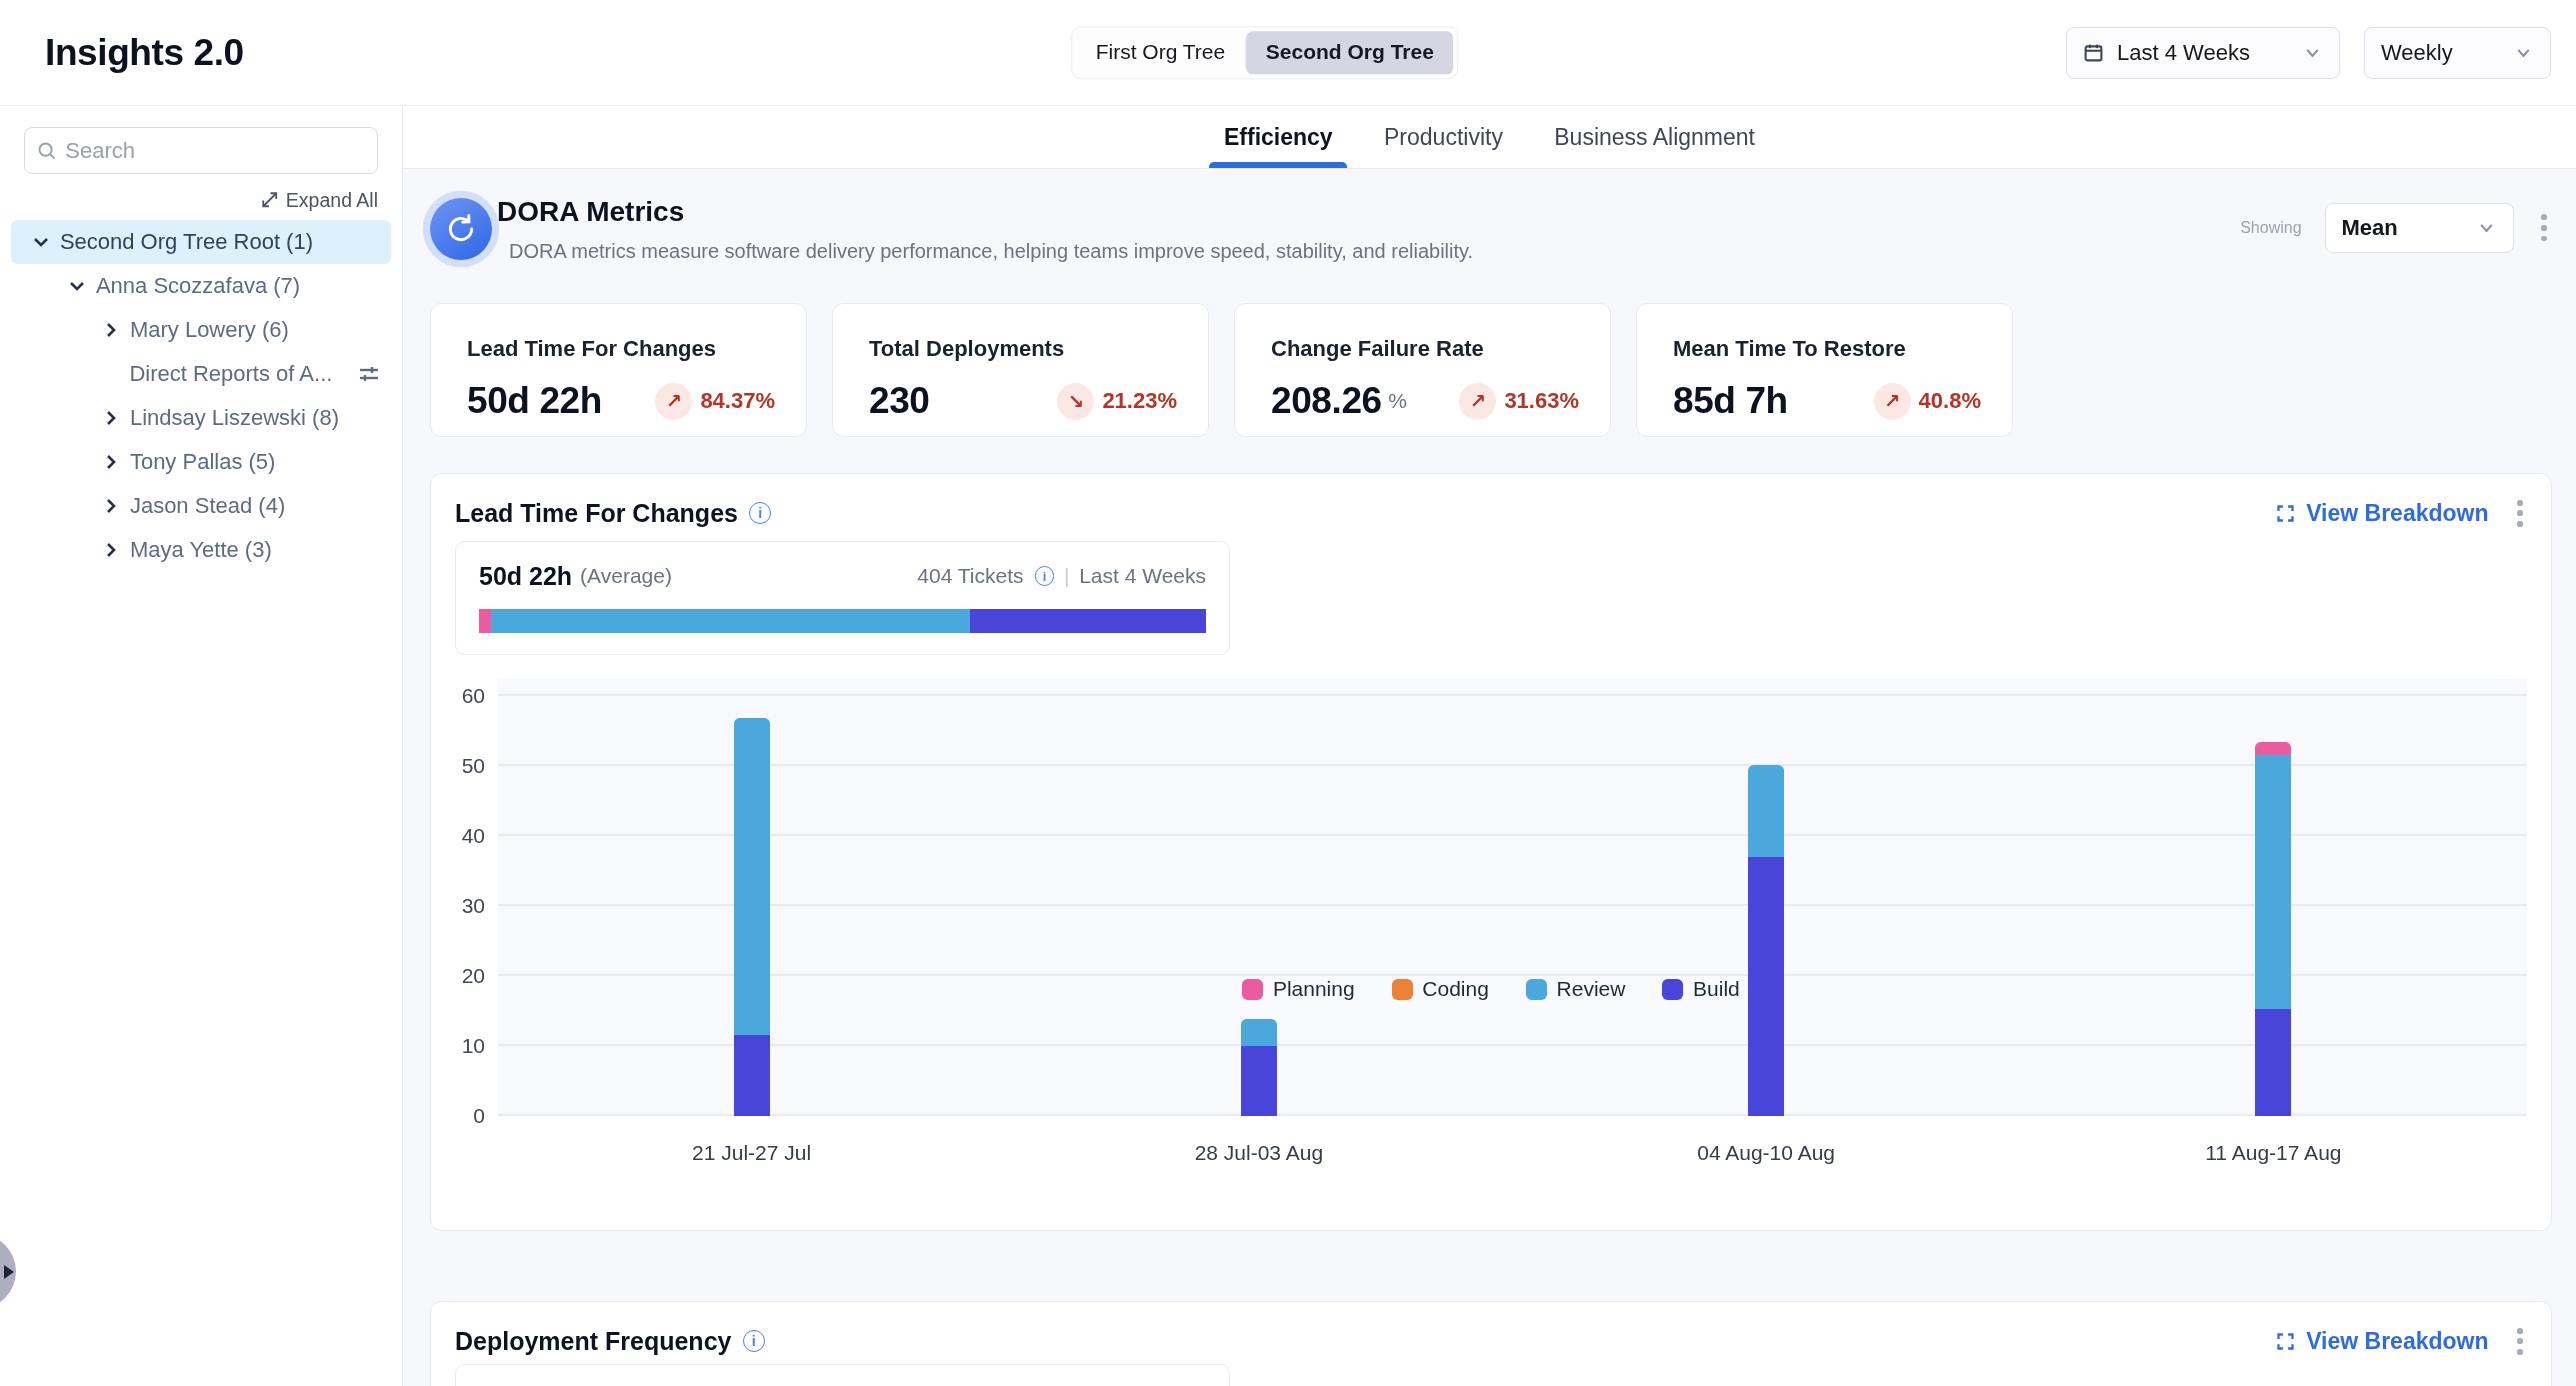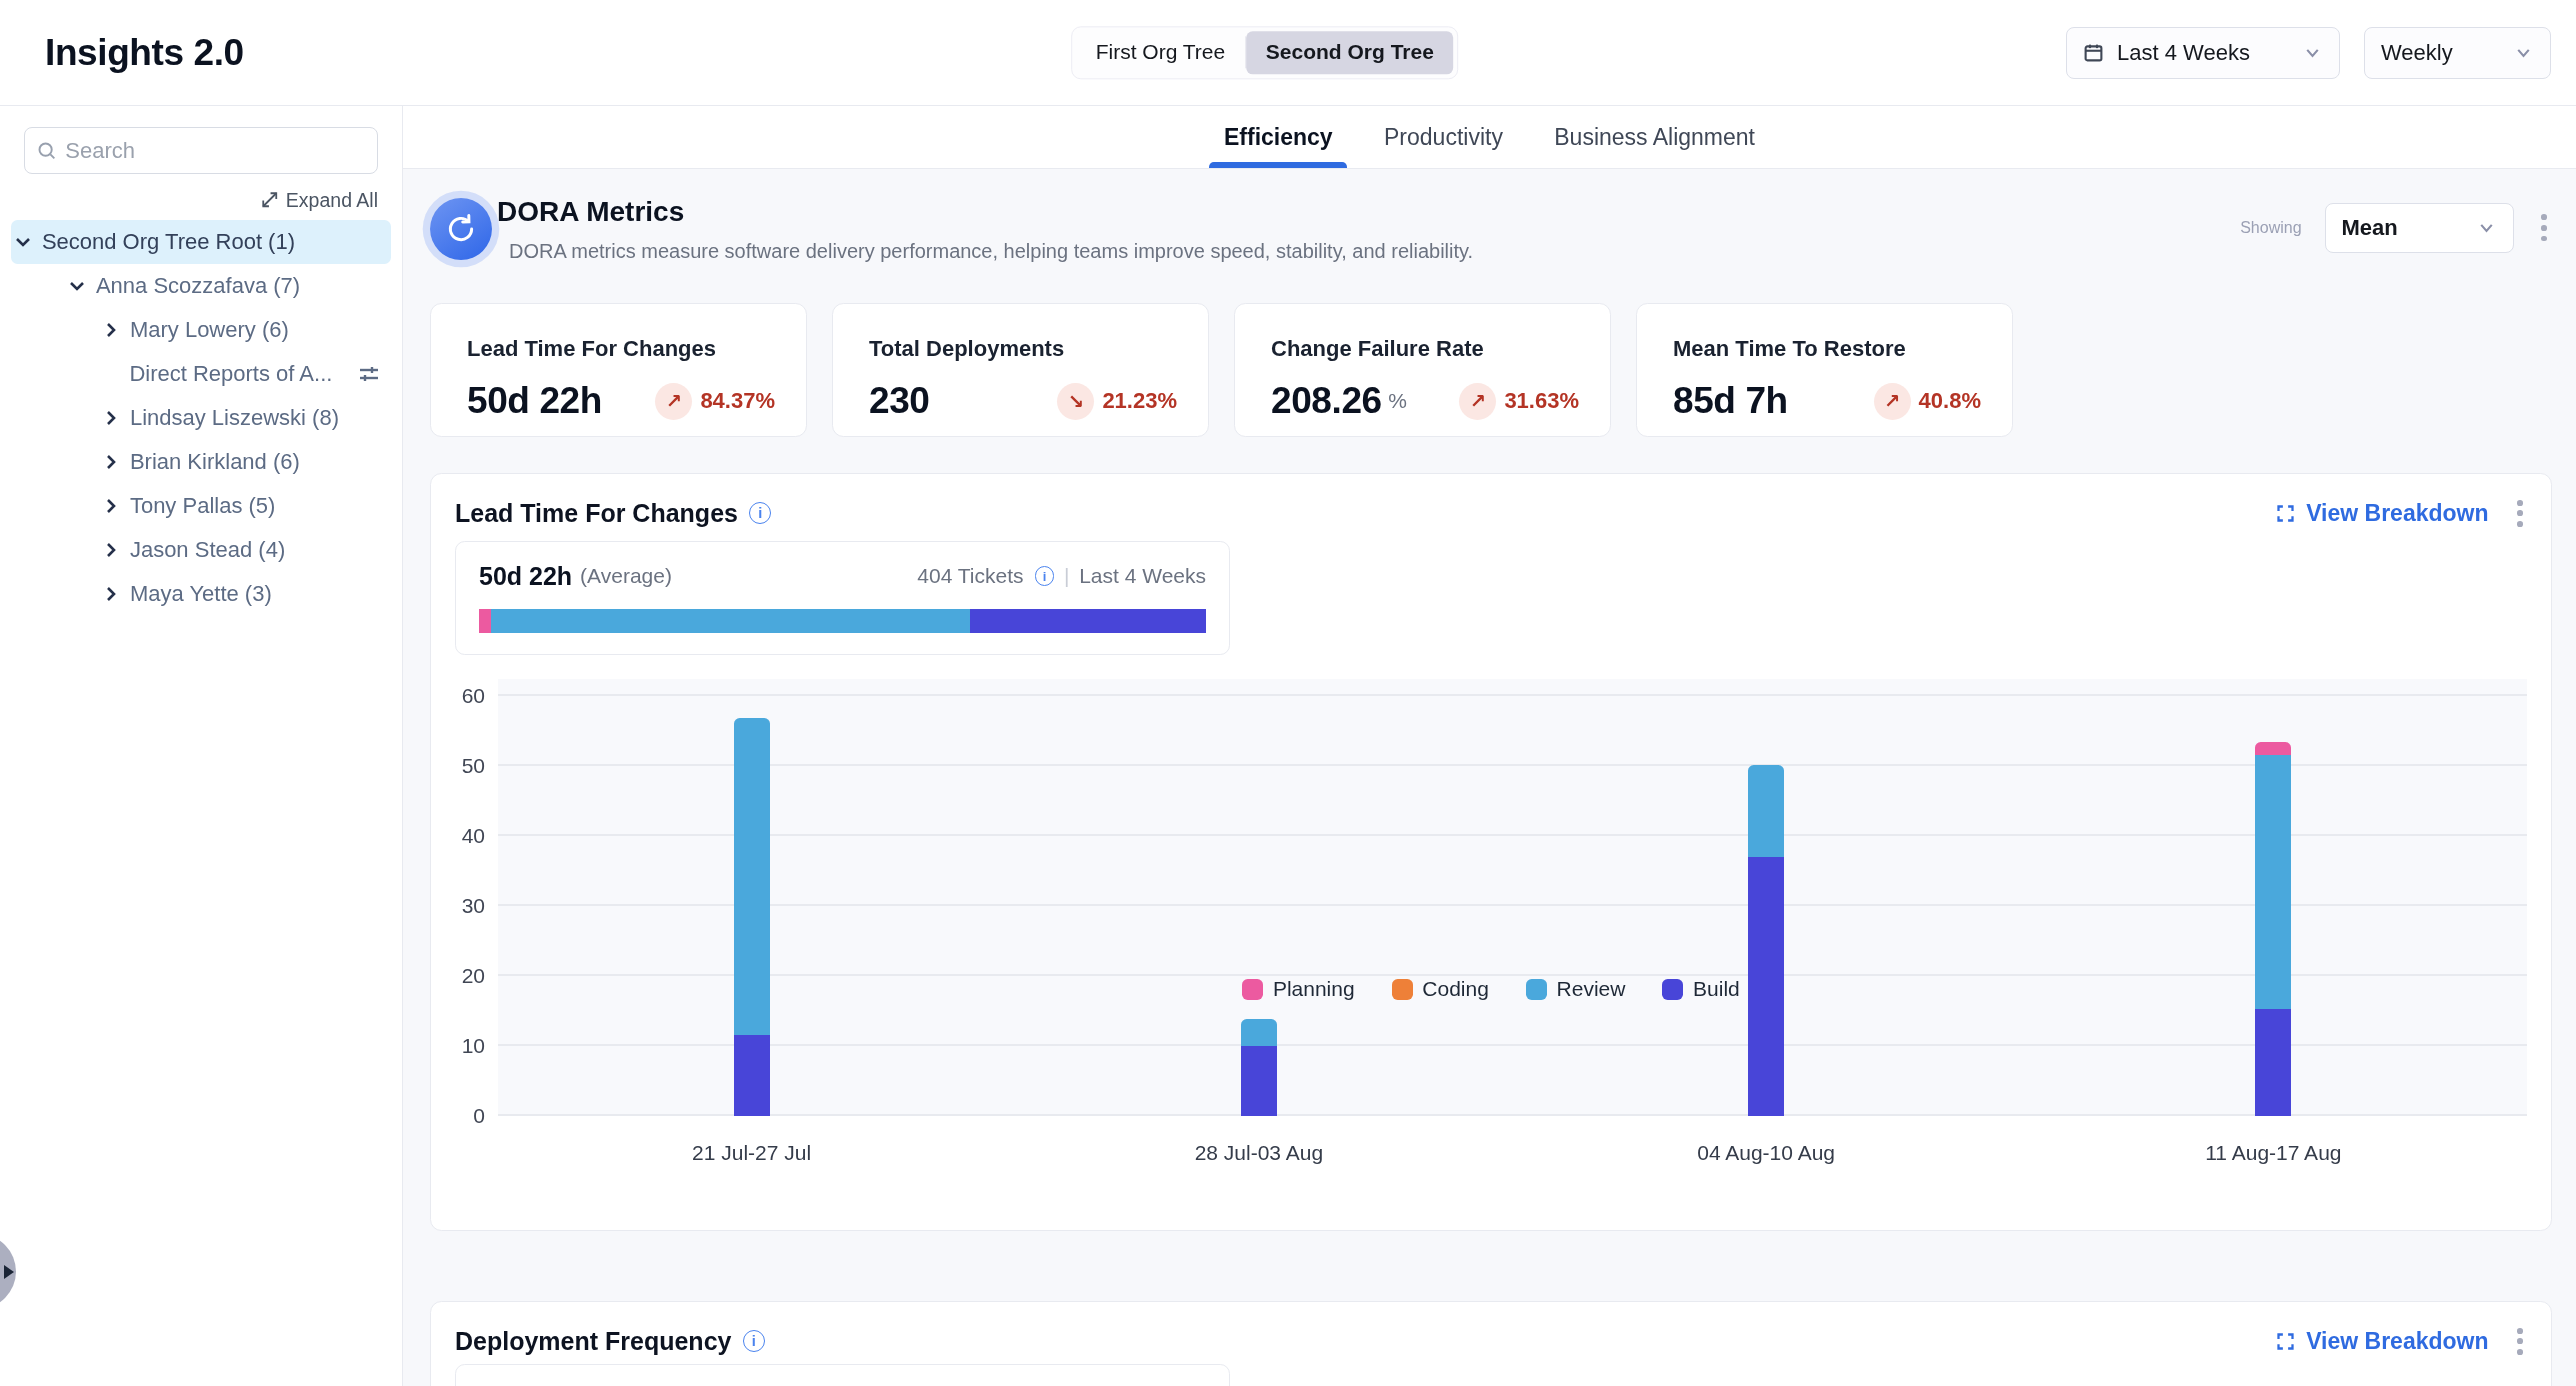--- a/index.html
+++ b/index.html
@@ -189,21 +189,21 @@
   </div>
   <div class="sb-expand">
     <svg width="19.5" height="19.5" viewBox="0 0 24 24" fill="none" stroke="#4B5563" stroke-width="2.2">
       <path d="M4 20 L20 4"></path>
         <polyline points="13 4 20 4 20 11"></polyline>
         <polyline points="11 20 4 20 4 13"></polyline>
     </svg>
     <span>Expand All</span>
   </div>
   <div class="tree" id="tree">
-      <div class="tree-row selected" style="">
+      <div class="tree-row selected" style="padding-left: 18px;">
         <svg class="tree-chev" viewBox="0 0 24 24" style="transform:rotate(90deg)">
           <polyline points="9 6 15 12 9 18"></polyline>
         </svg>
         <span class="lbl">Second Org Tree Root (1)</span>
         <span class="grow"></span>
       </div>
       <div class="tree-row" style="padding-left: 54px;">
         <svg class="tree-chev" viewBox="0 0 24 24" style="transform:rotate(90deg)">
           <polyline points="9 6 15 12 9 18"></polyline>
         </svg>
@@ -225,27 +225,20 @@
           <line x1="15" y1="5" x2="15" y2="11"></line>
       <line x1="3" y1="16" x2="21" y2="16"></line>
           <line x1="8" y1="13" x2="8" y2="19"></line>
         </svg>
       </div>
       <div class="tree-row" style="padding-left: 88px;">
         <svg class="tree-chev" viewBox="0 0 24 24" style="transform:rotate(0deg)">
           <polyline points="9 6 15 12 9 18"></polyline>
         </svg>
         <span class="lbl">Lindsay Liszewski (8)</span>
-        <span class="grow"></span>
-      </div>
-      <div class="tree-row" style="padding-left: 88px;">
-        <svg class="tree-chev" viewBox="0 0 24 24" style="transform:rotate(0deg)">
-          <polyline points="9 6 15 12 9 18"></polyline>
-        </svg>
-        <span class="lbl">Brian Kirkland (6)</span>
         <span class="grow"></span>
       </div>
       <div class="tree-row" style="padding-left: 88px;">
         <svg class="tree-chev" viewBox="0 0 24 24" style="transform:rotate(0deg)">
           <polyline points="9 6 15 12 9 18"></polyline>
         </svg>
         <span class="lbl">Tony Pallas (5)</span>
         <span class="grow"></span>
       </div>
       <div class="tree-row" style="padding-left: 88px;">

